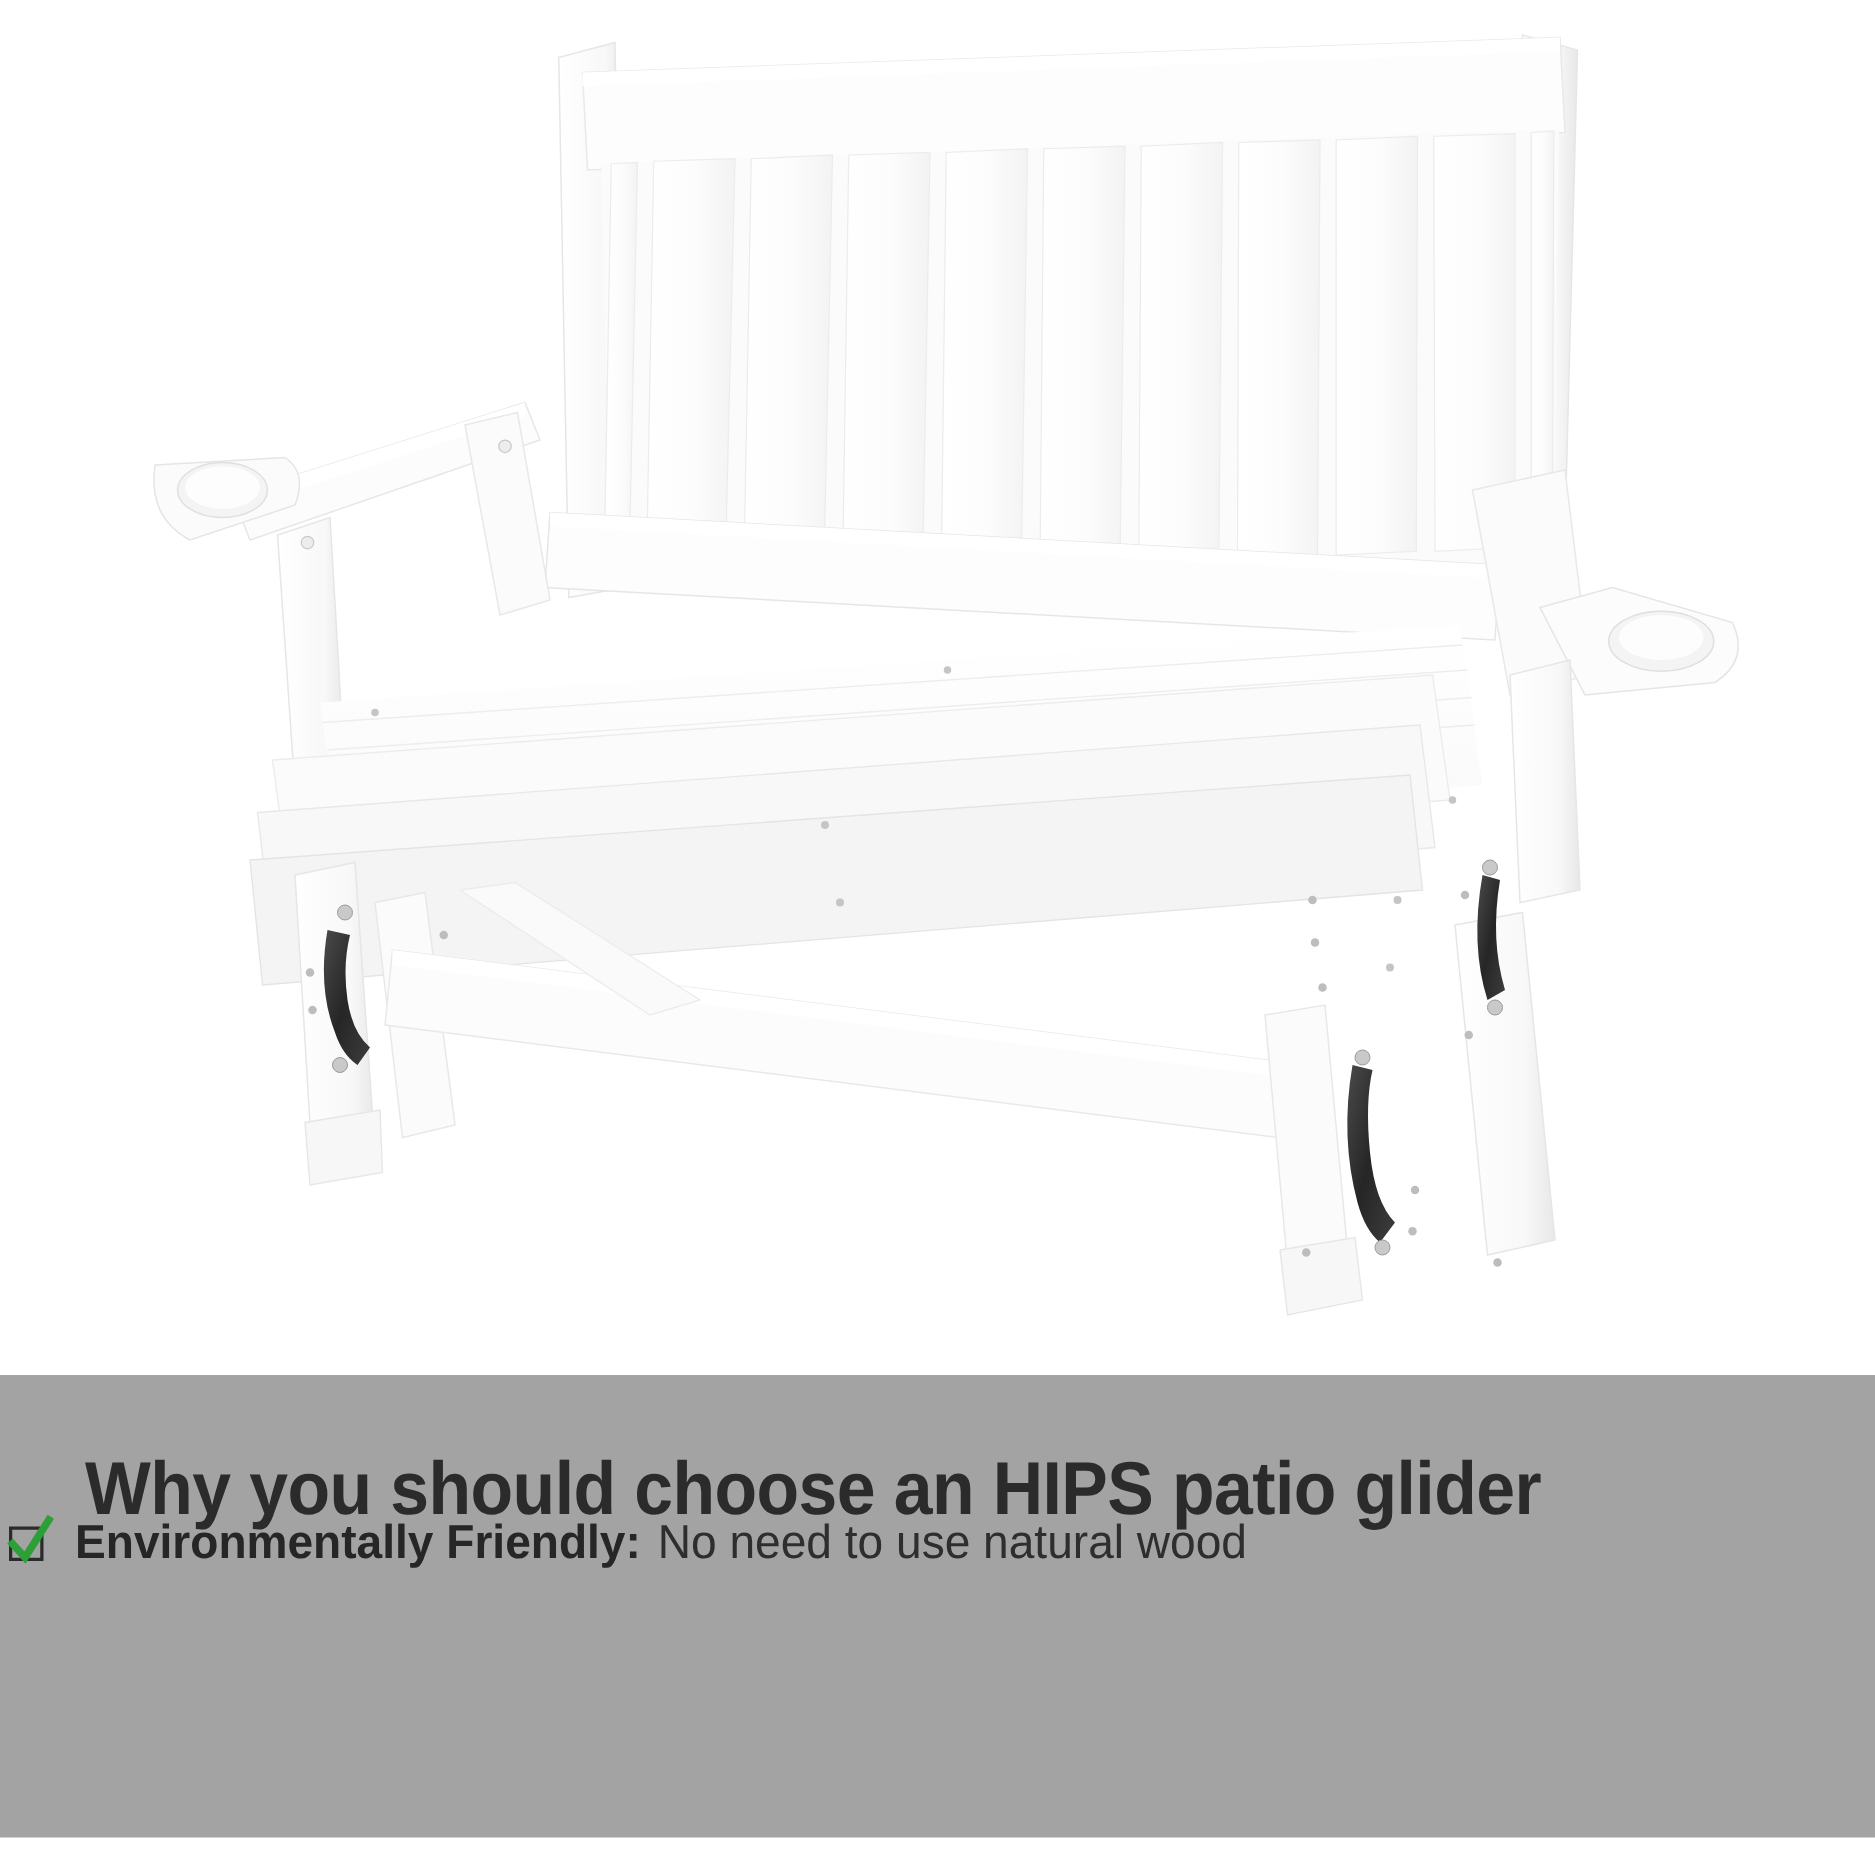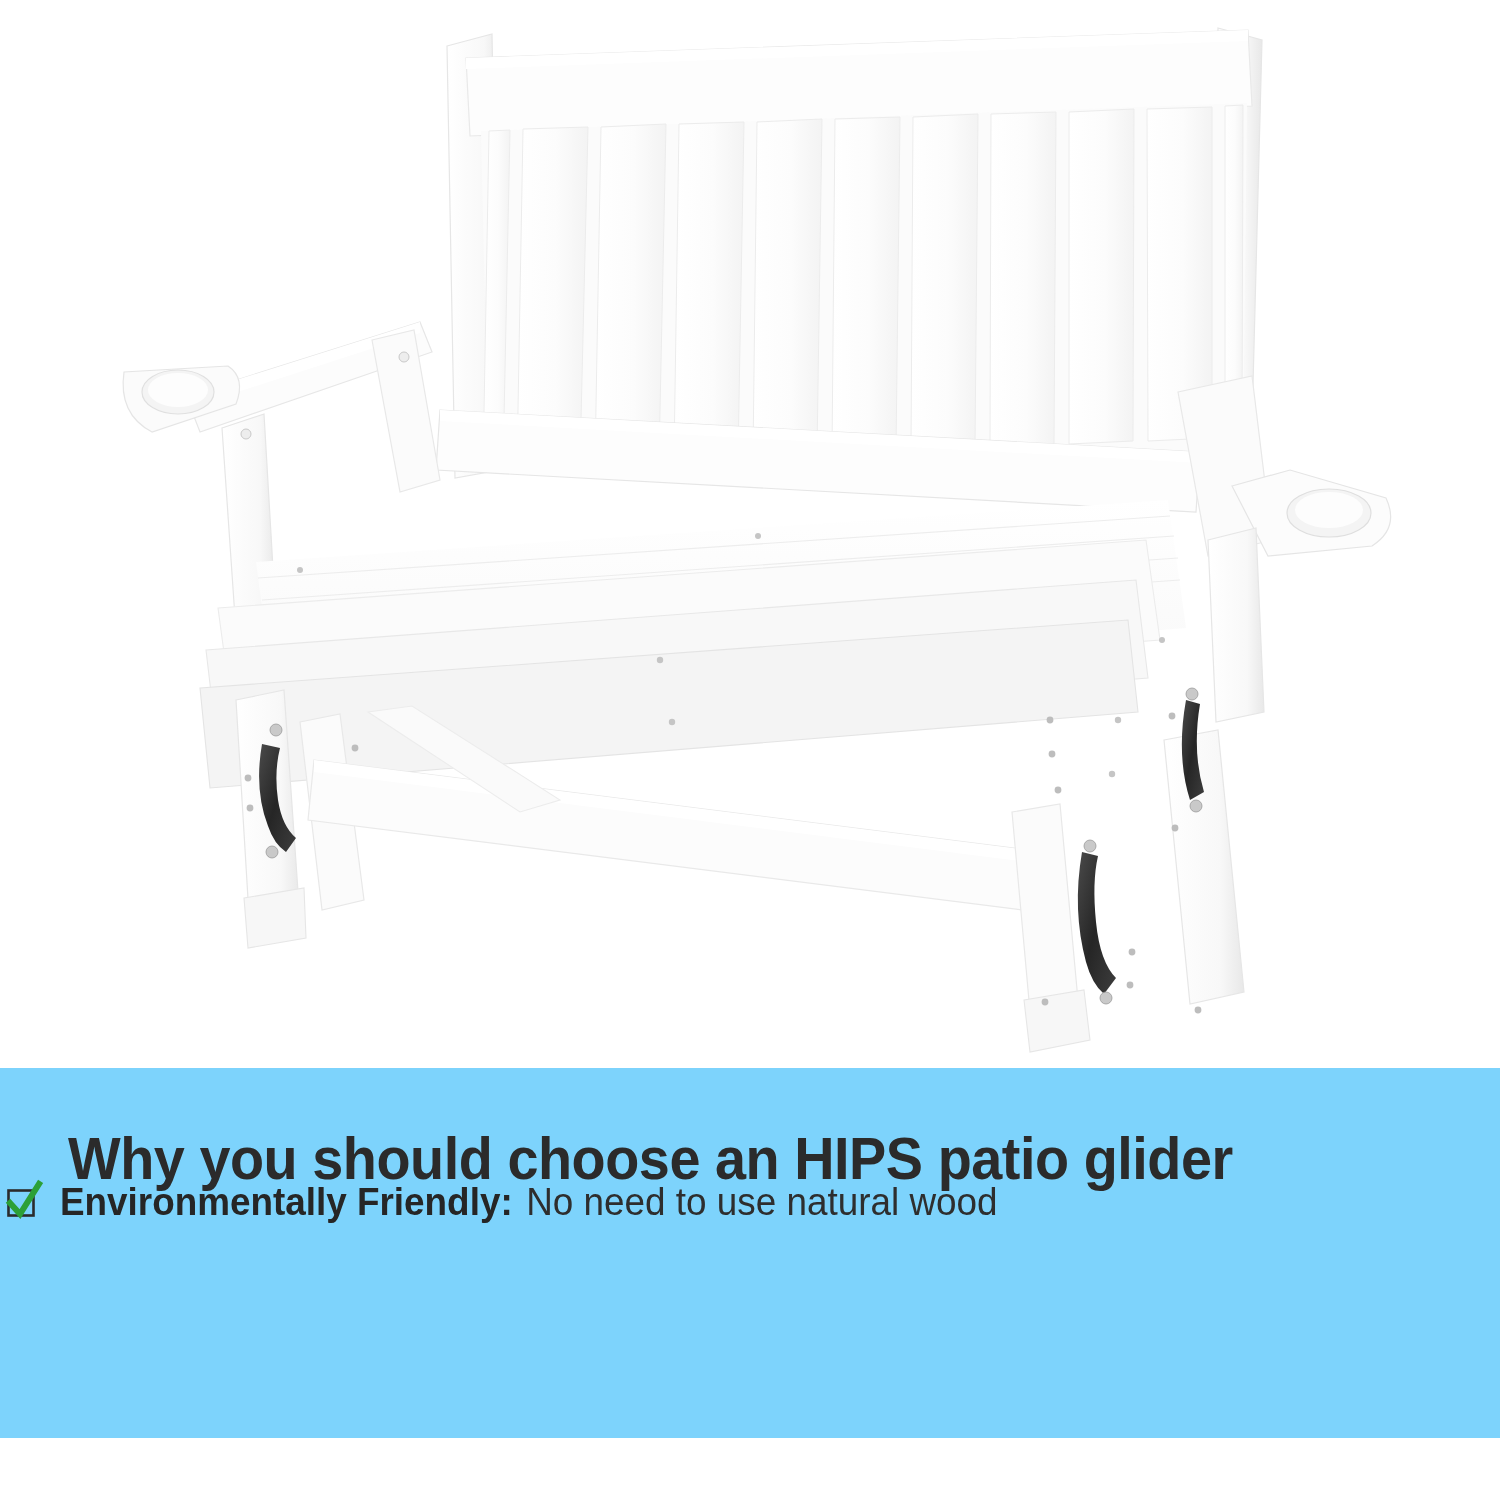--- a/index.html
+++ b/index.html
@@ -29,24 +29,24 @@
   #product-svg {
     display: block;
     width: 1500px;
     height: 1120px;
   }
 
   
   #copy-block {
     position: absolute;
     left: 0;
-    top: 1068px;
+    top: 1100px;
     width: 1500px;
     height: 370px;
-    background: #7dd3fc;
+    background: #a3a3a3;
   }
 
   #headline {
     position: absolute;
     left: 68px;
     top: 16px;
     font-size: 60px;
     line-height: 70px;
     font-weight: 700;
     letter-spacing: -0.5px;

